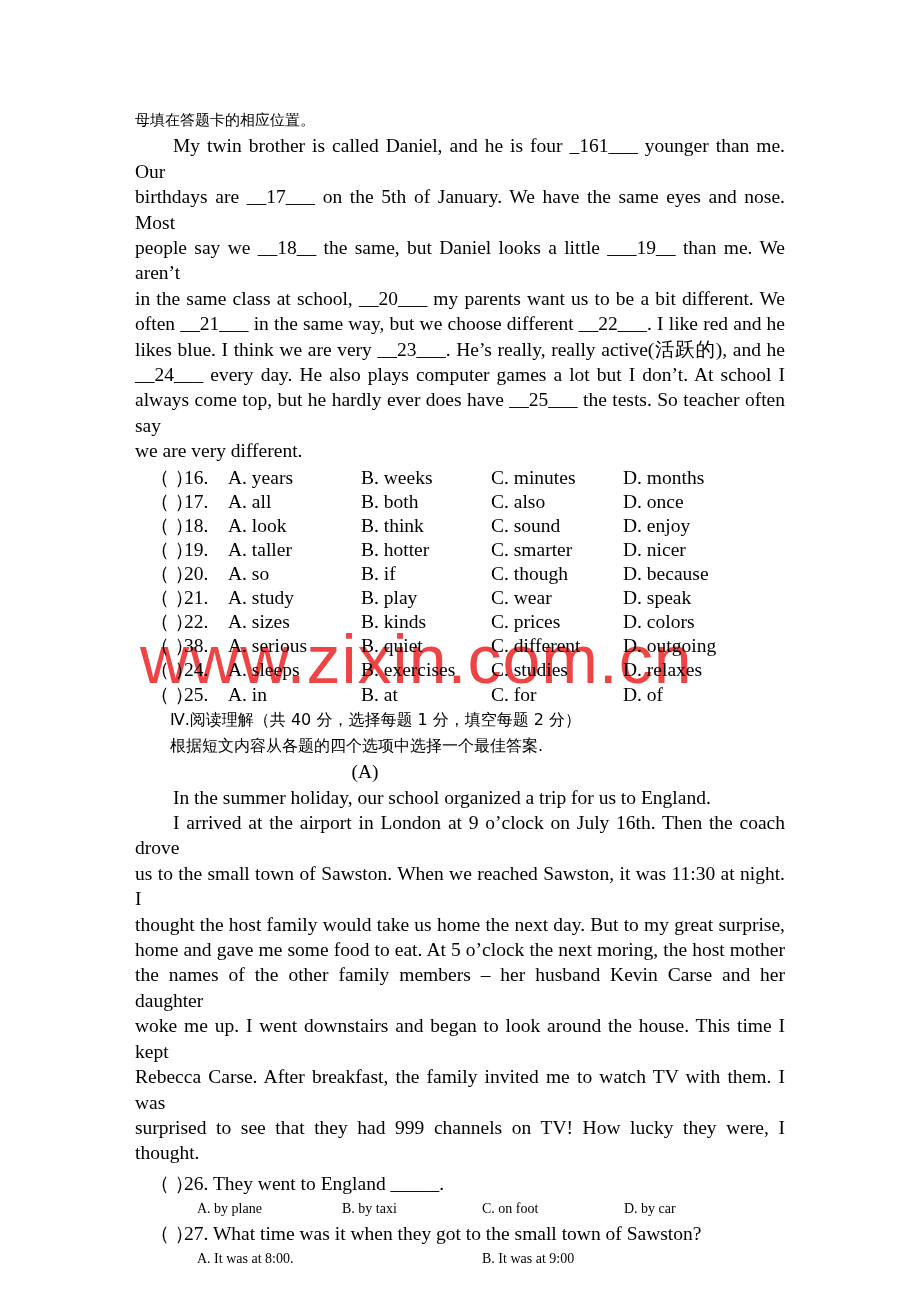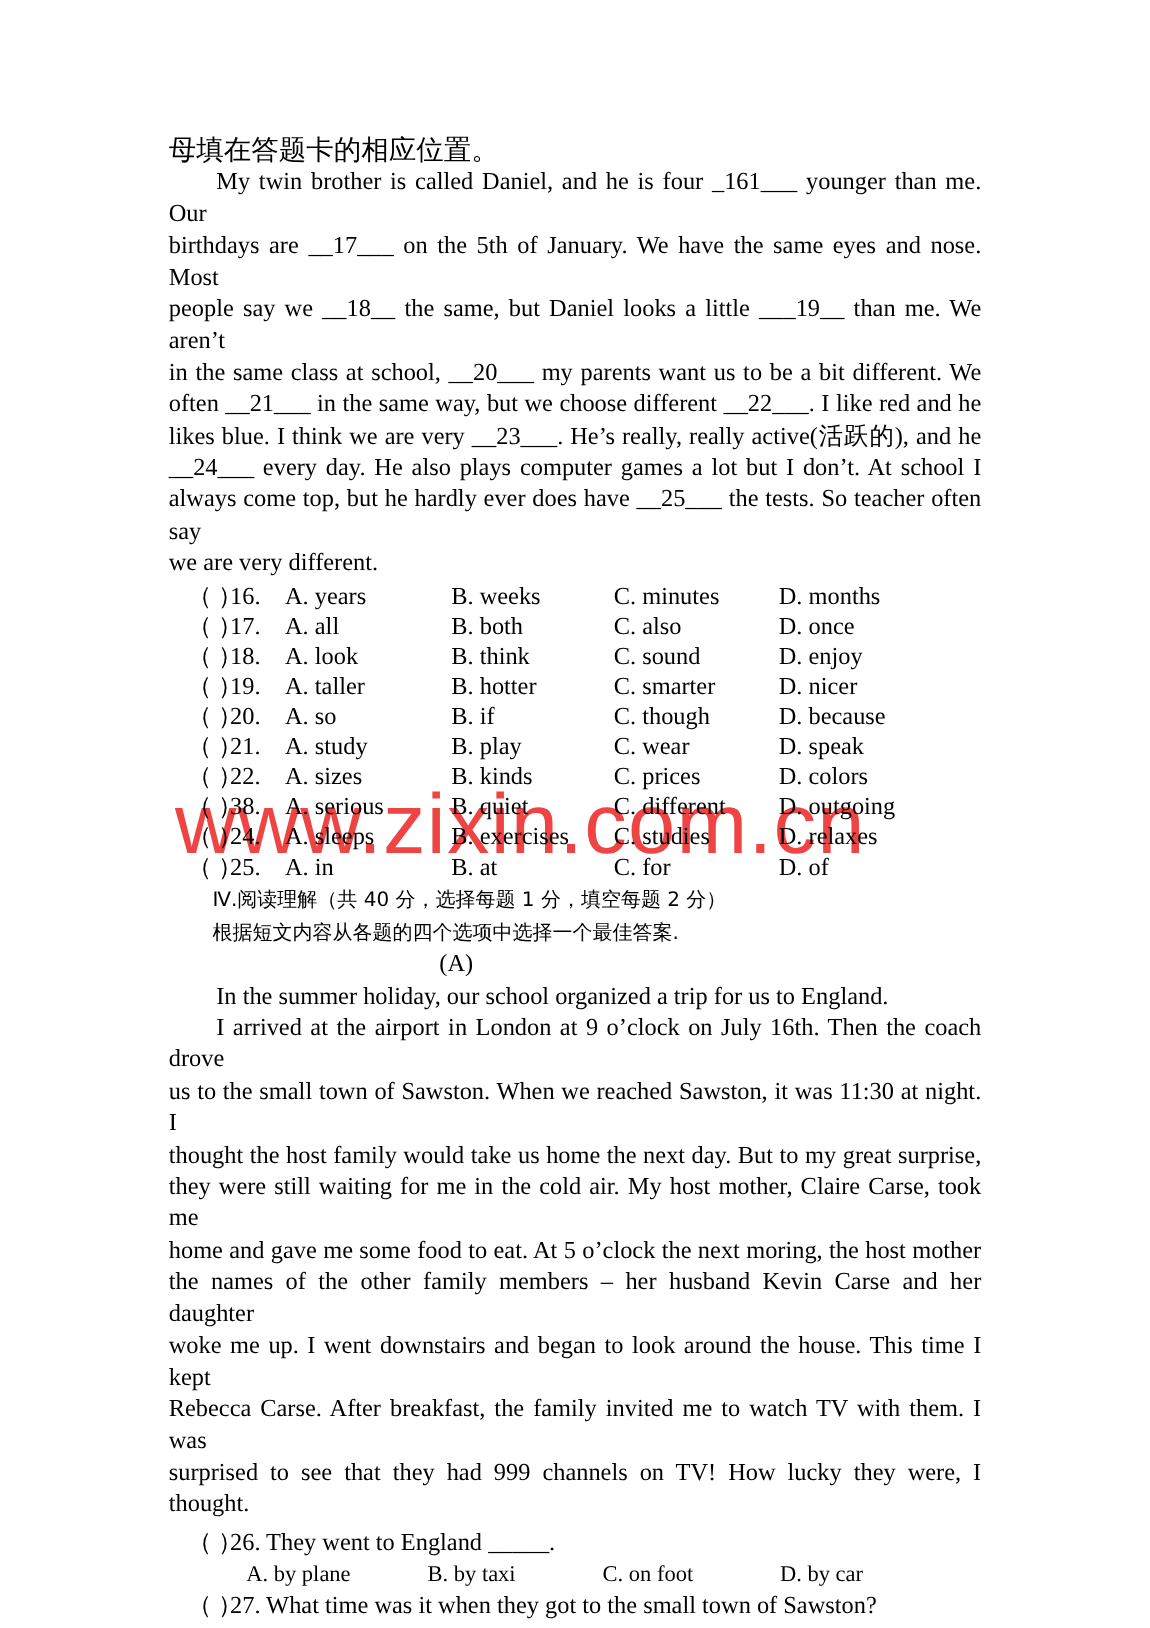--- a/index.html
+++ b/index.html
@@ -90,21 +90,21 @@
   
   .cz .c1 { display:inline-block; width: 133px; }
   .cz .c2 { display:inline-block; width: 130px; }
   .cz .c3 { display:inline-block; width: 132px; }
   .cz .c4 { display:inline-block; }
   .cz .qn { display:inline-block; width: 44px; }
 
   
   .cjk {
     font-family: "DejaVu Sans", "Liberation Sans", sans-serif;
-    font-size: 22px;
+    font-size: 15px;
   }
   .head-ln {
     font-size: 16px;
     line-height: 26px;
     white-space: nowrap;
     padding-left: 35px;
   }
   .center-ln {
     font-size: 19.5px;
     line-height: 26px;
@@ -115,21 +115,21 @@
 
   
   .rq {
     font-size: 19.5px;
     line-height: 25px;
     white-space: nowrap;
     padding-left: 15px;
   }
   .rq .par { display: inline-block; width: 34px; }
   .ropts {
-    font-size: 18px;
+    font-size: 14px;
     line-height: 25px;
     white-space: nowrap;
     padding-left: 62px;
   }
   .ropts .o4a { display:inline-block; width: 145px; }
   .ropts .o4b { display:inline-block; width: 140px; }
   .ropts .o4c { display:inline-block; width: 142px; }
   .ropts .o4d { display:inline-block; }
   .ropts .o2a { display:inline-block; width: 285px; }
   .ropts .o2b { display:inline-block; }
@@ -177,21 +177,20 @@
 
     <div class="head-ln cjk">Ⅳ.阅读理解（共 40 分，选择每题 1 分，填空每题 2 分）</div>
     <div class="head-ln cjk">根据短文内容从各题的四个选项中选择一个最佳答案.</div>
     <div class="center-ln">(A)</div>
 
     <div>
       <div class="just last"><span class="indent"></span><span>In the summer holiday, our school organized a trip for us to England.</span></div>
       <div class="just"><span class="indent"></span><span>I arrived at the airport in London at 9 o’clock on July 16th. Then the coach drove</span></div>
       <div class="just">us to the small town of Sawston. When we reached Sawston, it was 11:30 at night. I</div>
       <div class="just">thought the host family would take us home the next day. But to my great surprise,</div>
-      <div class="just">they were still waiting for me in the cold air. My host mother, Claire Carse, took me</div>
       <div class="just">home and gave me some food to eat. At 5 o’clock the next moring, the host mother</div>
       <div class="just">the names of the other family members – her husband Kevin Carse and her daughter</div>
       <div class="just">woke me up. I went downstairs and began to look around the house. This time I kept</div>
       <div class="just">Rebecca Carse. After breakfast, the family invited me to watch TV with them. I was</div>
       <div class="just last">surprised to see that they had 999 channels on TV! How lucky they were, I thought.</div>
     </div>
 
     <div class="spacer-2"></div>
 
     <div>

